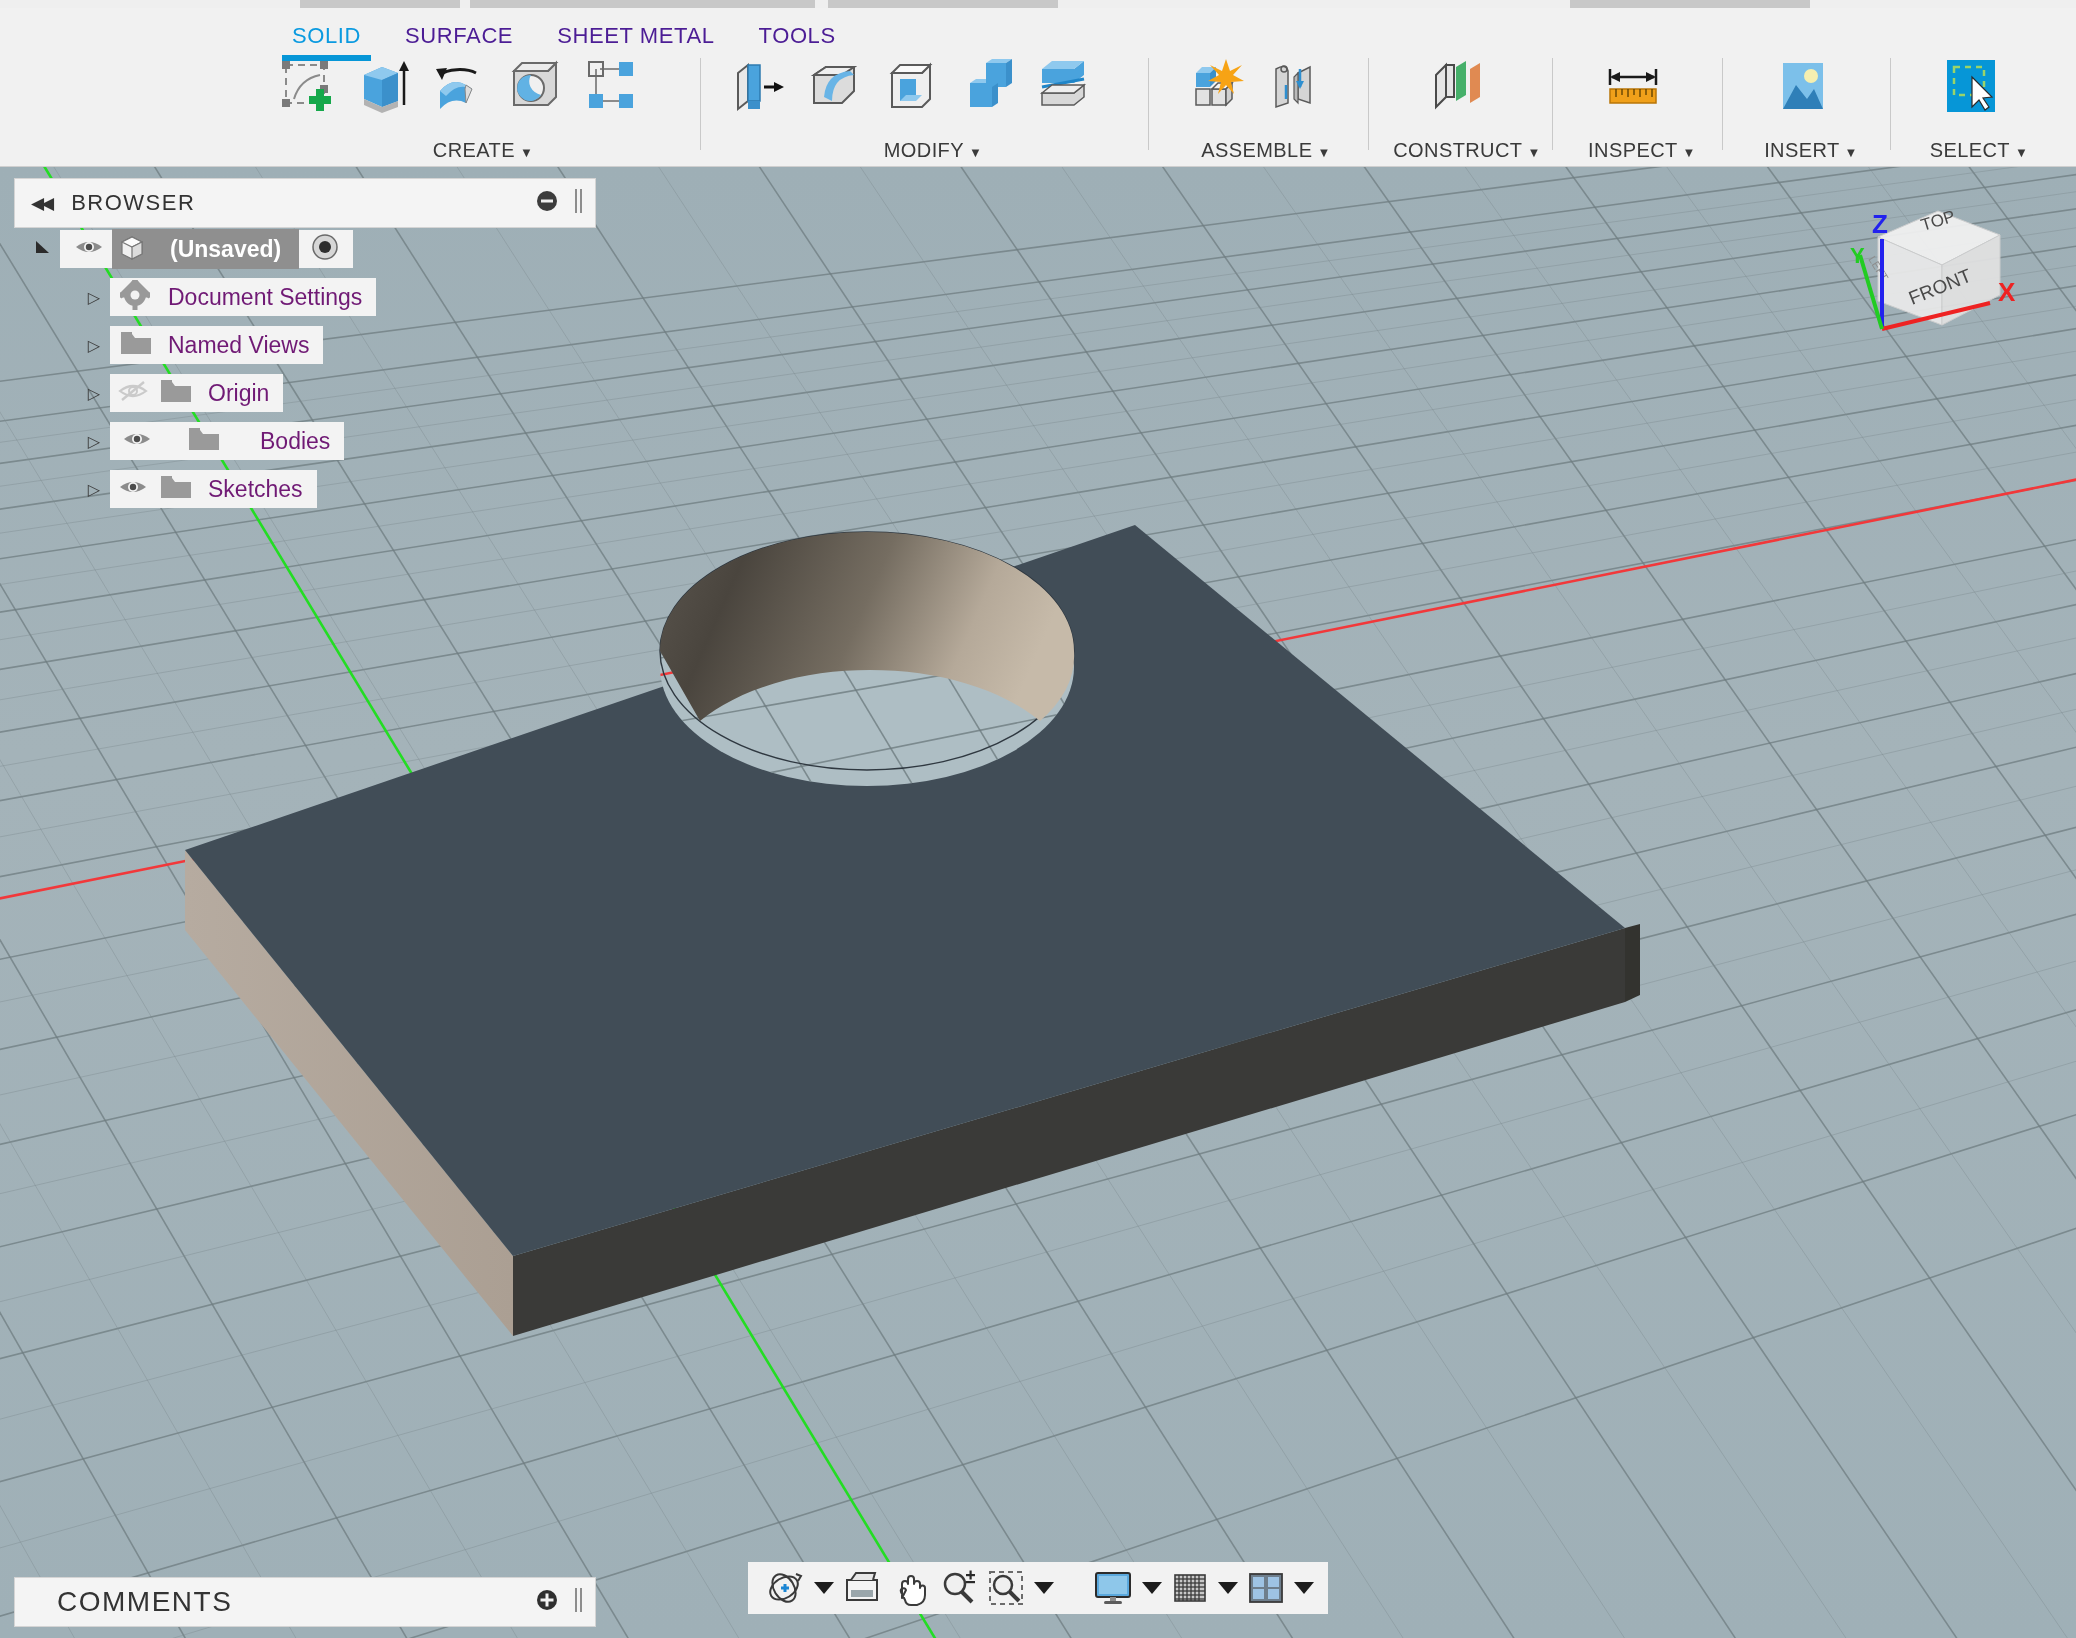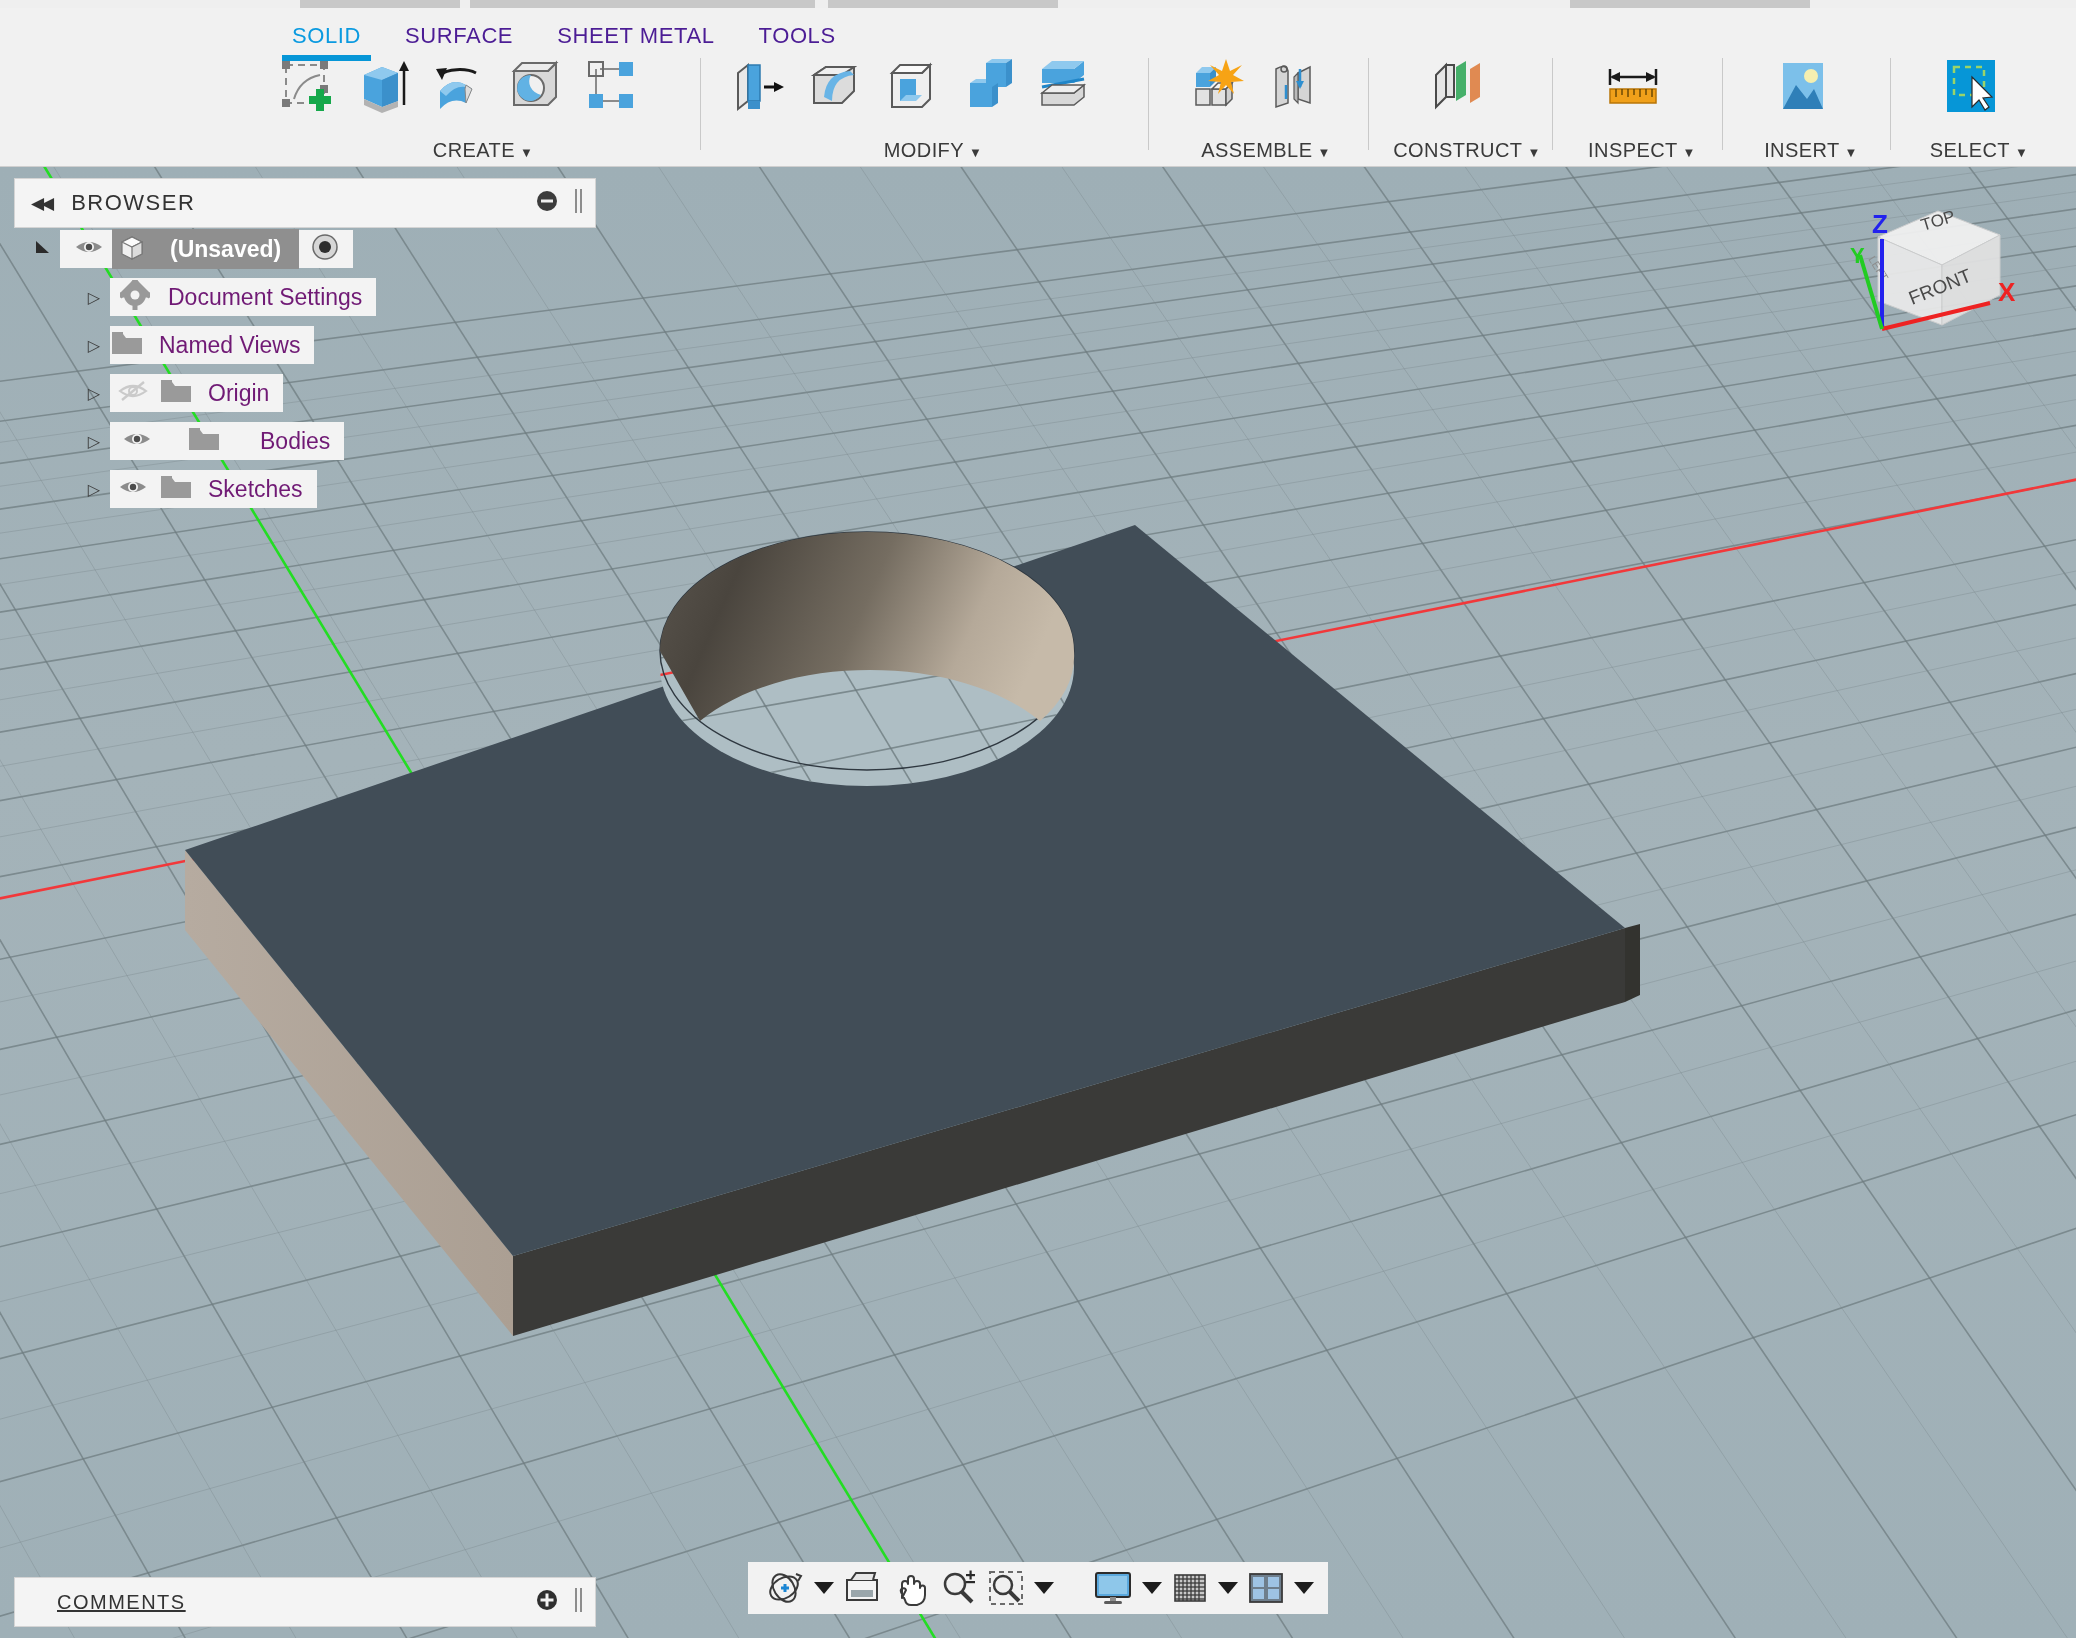--- a/index.html
+++ b/index.html
@@ -57,21 +57,21 @@
     position:absolute;display:flex;align-items:center;height:28px;
   }
   .twisty{width:32px;text-align:center;font-size:16px;color:#3a3a3a;cursor:pointer;}
   .trow-bg{background:#f3f3f3;display:flex;align-items:center;height:38px;padding-right:14px;}
   .tlabel{font-size:23px;color:#701a75;margin-left:10px;white-space:nowrap;}
   
   #comments{
     position:absolute;left:14px;bottom:11px;width:580px;height:48px;
     background:#f4f4f4;border:1px solid #d4d4d4;display:flex;align-items:center;
   }
-  #comments .ct{font-size:20px;color:#333;letter-spacing:1.5px;margin-left:42px;text-decoration:underline;}
+  #comments .ct{font-size:28px;color:#333;letter-spacing:1.5px;margin-left:42px;}
   
   #navbar{
     position:absolute;left:50%;transform:translateX(-50%);bottom:24px;
     height:52px;background:#f2f2f2;display:flex;align-items:center;padding:0 14px;gap:8px;
   }
   .navbtn{display:flex;align-items:center;justify-content:center;cursor:pointer;height:46px;}
   .tri{width:0;height:0;border-left:10px solid transparent;border-right:10px solid transparent;border-top:12px solid #1c1c1c;cursor:pointer;}
   
   #viewcube{position:absolute;right:36px;top:30px;width:190px;height:150px;}
 </style>
@@ -563,21 +563,21 @@
             </g>
             <circle cx="15" cy="15" r="4.5" fill="#f3f3f3"></circle>
           </svg>
       </span>
       <span class="tlabel" style="margin-left:18px;">Document Settings</span>
     </div>
   </div>
 
   <div class="tree-row" style="left:78px;top:164px;">
     <span class="twisty">▷</span>
-    <div class="trow-bg" style="padding-left:1px;">
+    <div class="trow-bg" style="padding-left:10px;">
       <span>
         <svg width="32" height="26" viewBox="0 0 32 26">
             <path d="M1 4 h11 l3 4 h16 v16 h-30z" fill="#9a9a9a"></path>
             <rect x="1" y="2" width="11" height="4" fill="#9a9a9a"></rect>
           </svg>
       </span>
       <span class="tlabel" style="margin-left:16px;">Named Views</span>
     </div>
   </div>
 

